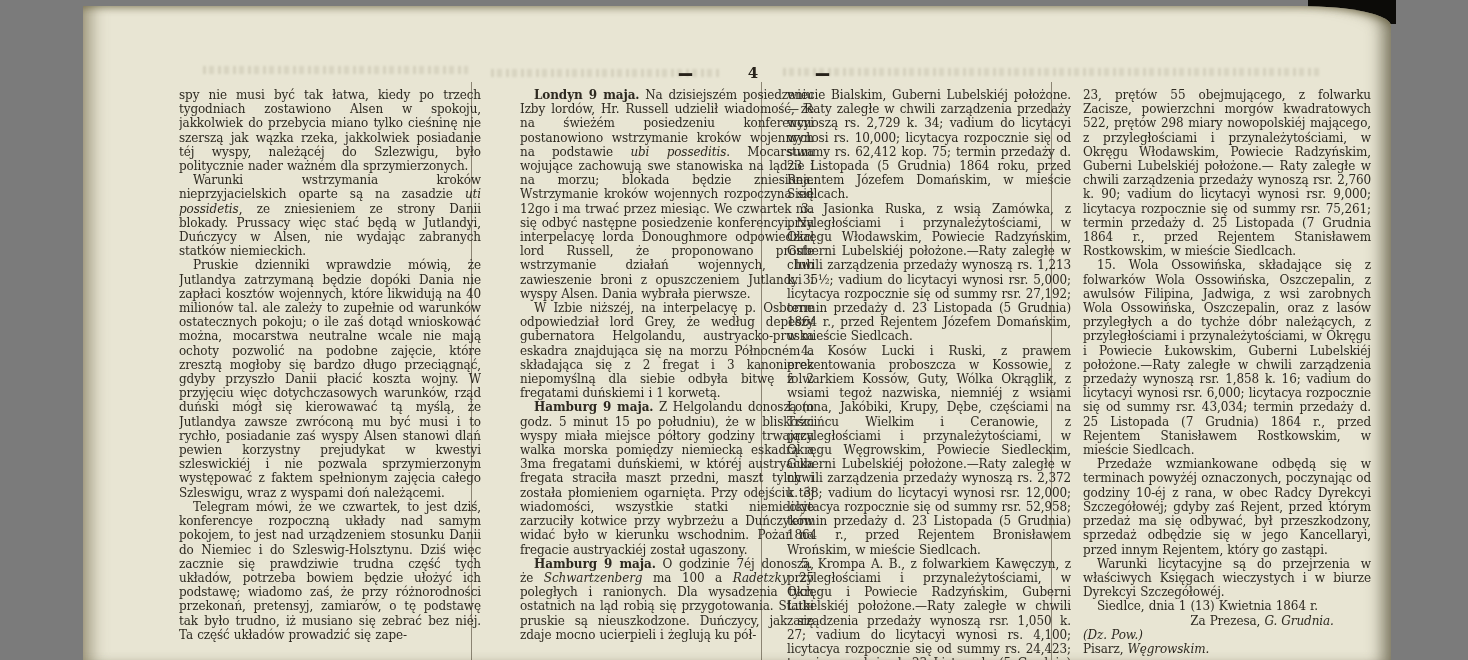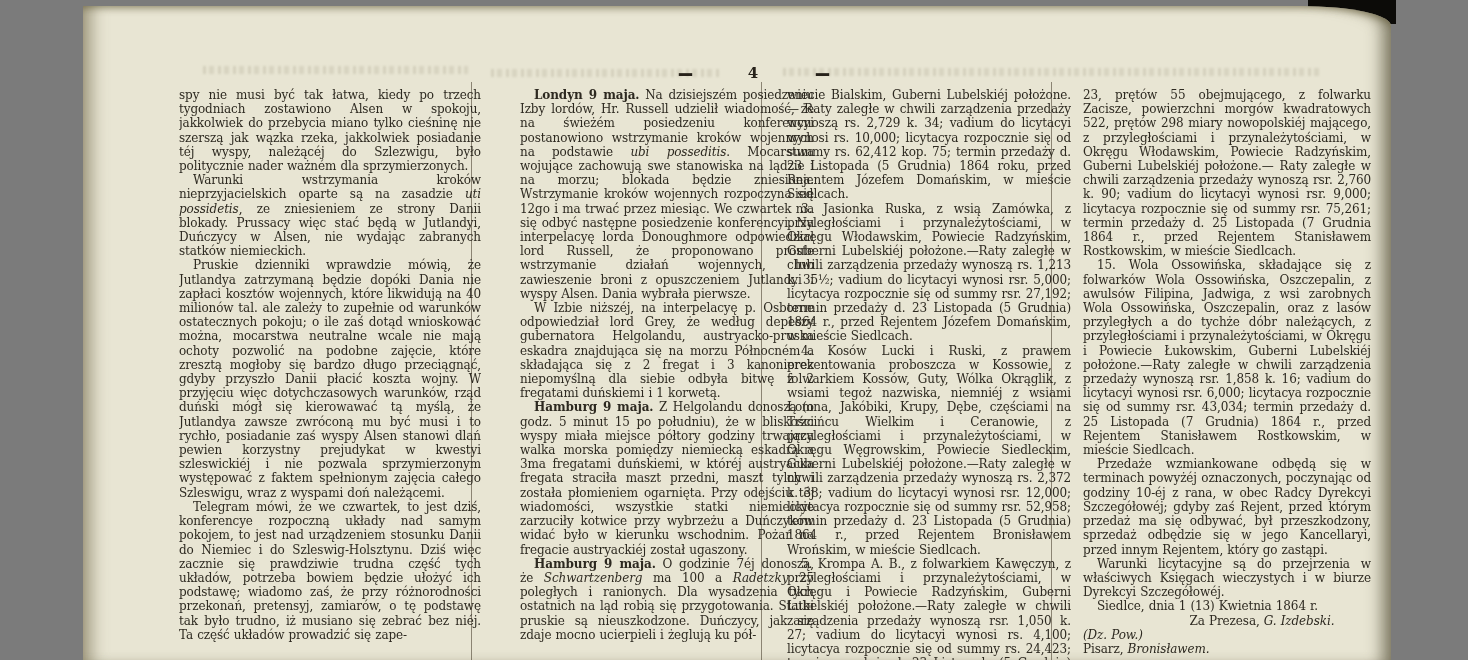--- a/index.html
+++ b/index.html
@@ -99,23 +99,23 @@
       <p class="para indent">3. Jasionka Ruska, z wsią Zamówka, z przyległościami i przynależytościami, w Okręgu Włodawskim, Powiecie Radzyńskim, Guberni Lubelskiéj położone.—Raty zaległe w chwili zarządzenia przedaży wynoszą rs. 1,213 k. 35½; vadium do licytacyi wynosi rsr. 5,000; licytacya rozpocznie się od summy rsr. 27,192; termin przedaży d. 23 Listopada (5 Grudnia) 1864 r., przed Rejentem Józefem Domańskim, w mieście Siedlcach.</p>
       <p class="para indent">4. Kosów Lucki i Ruski, z prawem prezentowania proboszcza w Kossowie, z folwarkiem Kossów, Guty, Wólka Okrąglik, z wsiami tegoż nazwiska, niemniéj z wsiami Łomna, Jakóbiki, Krupy, Dębe, częściami na Trzcińcu Wielkim i Ceranowie, z przyległościami i przynależytościami, w Okręgu Węgrowskim, Powiecie Siedleckim, Guberni Lubelskiéj położone.—Raty zaległe w chwili zarządzenia przedaży wynoszą rs. 2,372 k. 38; vadium do licytacyi wynosi rsr. 12,000; licytacya rozpocznie się od summy rsr. 52,958; termin przedaży d. 23 Listopada (5 Grudnia) 1864 r., przed Rejentem Bronisławem Wrońskim, w mieście Siedlcach.</p>
       <p class="para indent">5. Krompa A. B., z folwarkiem Kawęczyn, z przyległościami i przynależytościami, w Okręgu i Powiecie Radzyńskim, Guberni Lubelskiéj położone.—Raty zaległe w chwili zarządzenia przedaży wynoszą rsr. 1,050 k. 27; vadium do licytacyi wynosi rs. 4,100; licytacya rozpocznie się od summy rs. 24,423; termin przedaży d. 23 Listopada (5 Grudnia) 1864 r., przed Rejentem Bronisławem Wrońskim, w mieście Siedlcach.</p>
     </div>
   <div class="col col-4">
     <p class="para noindent">23, prętów 55 obejmującego, z folwarku Zacisze, powierzchni morgów kwadratowych 522, prętów 298 miary nowopolskiéj mającego, z przyległościami i przynależytościami, w Okręgu Włodawskim, Powiecie Radzyńskim, Guberni Lubelskiéj położone.— Raty zaległe w chwili zarządzenia przedaży wynoszą rsr. 2,760 k. 90; vadium do licytacyi wynosi rsr. 9,000; licytacya rozpocznie się od summy rsr. 75,261; termin przedaży d. 25 Listopada (7 Grudnia 1864 r., przed Rejentem Stanisławem Rostkowskim, w mieście Siedlcach.</p>
       <p class="para indent">15. Wola Ossowińska, składające się z folwarków Wola Ossowińska, Oszczepalin, z awulsów Filipina, Jadwiga, z wsi zarobnych Wola Ossowińska, Oszczepalin, oraz z lasów przyległych a do tychże dóbr należących, z przyległościami i przynależytościami, w Okręgu i Powiecie Łukowskim, Guberni Lubelskiéj położone.—Raty zaległe w chwili zarządzenia przedaży wynoszą rsr. 1,858 k. 16; vadium do licytacyi wynosi rsr. 6,000; licytacya rozpocznie się od summy rsr. 43,034; termin przedaży d. 25 Listopada (7 Grudnia) 1864 r., przed Rejentem Stanisławem Rostkowskim, w mieście Siedlcach.</p>
       <p class="para indent">Przedaże wzmiankowane odbędą się w terminach powyżéj oznaczonych, poczynając od godziny 10-éj z rana, w obec Radcy Dyrekcyi Szczegółowéj; gdyby zaś Rejent, przed którym przedaż ma się odbywać, był przeszkodzony, sprzedaż odbędzie się w jego Kancellaryi, przed innym Rejentem, który go zastąpi.</p>
       <p class="para indent">Warunki licytacyjne są do przejrzenia w właściwych Księgach wieczystych i w biurze Dyrekcyi Szczegółowéj.</p>
       <p class="para indent">Siedlce, dnia 1 (13) Kwietnia 1864 r.</p>
-      <p class="para center">Za Prezesa, <i>G. Izdebski.</i></p>
+      <p class="para center">Za Prezesa, <i>G. Grudnia.</i></p>
       <p class="para split">
         <span><i>(Dz. Pow.)</i></span>
-        <span>Pisarz, <i>Bronisławem.</i></span>
+        <span>Pisarz, <i>Węgrowskim.</i></span>
       </p>
       <div class="advert" id="advert-slot">
       <div class="advert-rule"></div>
 
     </div>
   </div>
 </div>
 
 </body></html>

